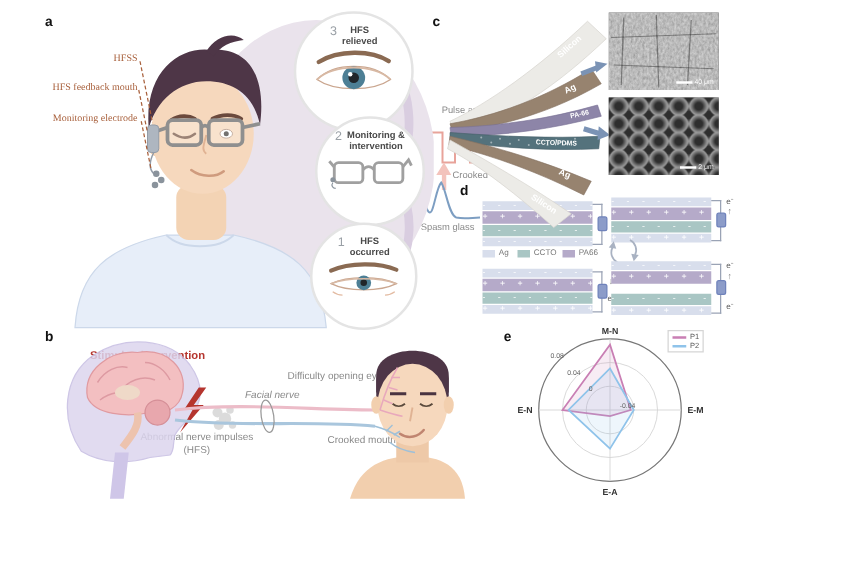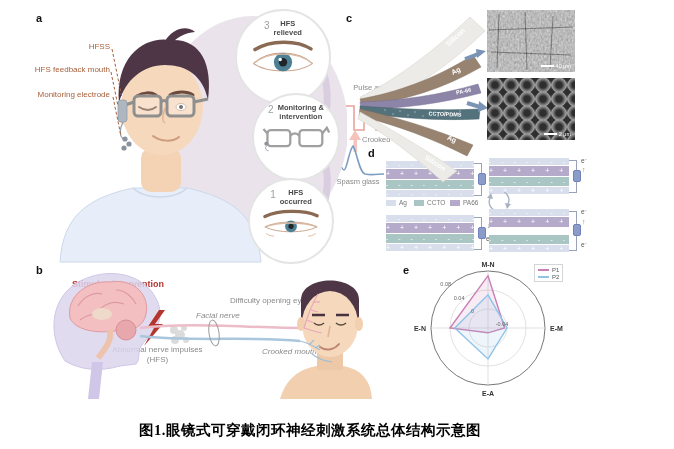--- a/index.html
+++ b/index.html
@@ -1,20 +1,20 @@
 <!DOCTYPE html>
 <html><head>
 <meta charset="utf-8">
 <style>
   html,body{margin:0;padding:0;background:#fff;}
   #fig{position:relative;width:674px;height:449px;background:#fff;overflow:hidden;
        font-family:"Liberation Sans",sans-serif;}
   .abs{position:absolute;}
   .plabel{position:absolute;font-weight:bold;font-size:11px;color:#111;}
-  .ann{position:absolute;font-size:8px;color:#a8603c;text-align:right;line-height:1.1;}
+  .ann{position:absolute;font-size:8px;color:#a8603c;text-align:right;line-height:1.1;font-family:Liberation Serif, serif;}
   .graytxt{position:absolute;font-size:8px;color:#8a8a8a;line-height:1.15;}
   .redtxt{position:absolute;font-size:9px;font-weight:bold;color:#b5352e;}
   .ctr{text-align:center;}
   .step-circle{position:absolute;border-radius:50%;background:#fff;border:2px solid #e4e4e4;
        box-sizing:border-box;display:flex;flex-direction:column;align-items:center;z-index:5;}
   .step-head{display:flex;gap:4px;margin-top:9px;align-items:flex-start;}
   .step-num{font-size:10px;color:#9aa0a6;}
   .step-label{font-size:7.5px;font-weight:bold;color:#4a4a4a;text-align:center;line-height:1.15;}
   .sem{position:absolute;width:88px;height:62px;overflow:hidden;background:#6f6f6f;z-index:4;}
   .sem-dimples{background-color:#7a7a7a;
@@ -218,21 +218,21 @@
         <path d="M275,82 L280,79"></path>
       <path d="M272,88 C278,93 285,95 292,96"></path>
     </g>
   </svg>
 
   <div class="redtxt" style="left:72px;top:279px;">Stimulus intervention</div>
   <div class="graytxt" style="left:196px;top:311px;font-style:italic;">Facial nerve</div>
   <div class="graytxt ctr" style="left:110px;top:345px;width:95px;">Abnormal nerve impulses</div>
   <div class="graytxt ctr" style="left:110px;top:355px;width:95px;">(HFS)</div>
   <div class="graytxt" style="left:230px;top:296px;">Difficulty opening eyes</div>
-  <div class="graytxt" style="left:262px;top:347px;font-style:italic;">Crooked mouth</div>
+  <div class="graytxt" style="left:262px;top:347px;">Crooked mouth</div>
 
   <div class="plabel" style="left:346px;top:12px;">c</div>
 
   <svg class="abs" style="left:345px;top:5px;z-index:2;" width="142" height="180" viewBox="0 0 142 180">
     <path d="M15,92 C45,78 85,50 125,12 L140,26 C100,64 60,92 18,100 Z" fill="#ecebe7" stroke="#d8d6d0" stroke-width="0.6"></path>
     <path d="M15,94 C50,88 90,74 128,50 L136,62 C98,84 58,96 17,101 Z" fill="#97836f" stroke="#857262" stroke-width="0.5"></path>
     <path d="M15,97 C55,96 95,90 133,79 L136,88 C98,98 58,104 16,104 Z" fill="#8d85a8" stroke="#7a7295" stroke-width="0.5"></path>
     <path d="M15,101 C55,104 95,106 135,104 L134,114 C95,116 55,113 15,108 Z" fill="#54727c" stroke="#46616a" stroke-width="0.5"></path>
     <g fill="#ffffff" opacity="0.45">
       <circle cx="40" cy="105" r="0.8"></circle>
@@ -394,14 +394,13 @@
     <div class="rl-row">
         <span class="rl-swatch" style="background: rgb(201, 127, 180);"></span>
         <span class="rl-name">P1</span>
       </div>
     <div class="rl-row">
         <span class="rl-swatch" style="background: rgb(143, 195, 234);"></span>
         <span class="rl-name">P2</span>
       </div>
   </div>
 
-  <div class="caption">图1.眼镜式可穿戴闭环神经刺激系统总体结构示意图</div>
 </div>
 
 </body></html>

